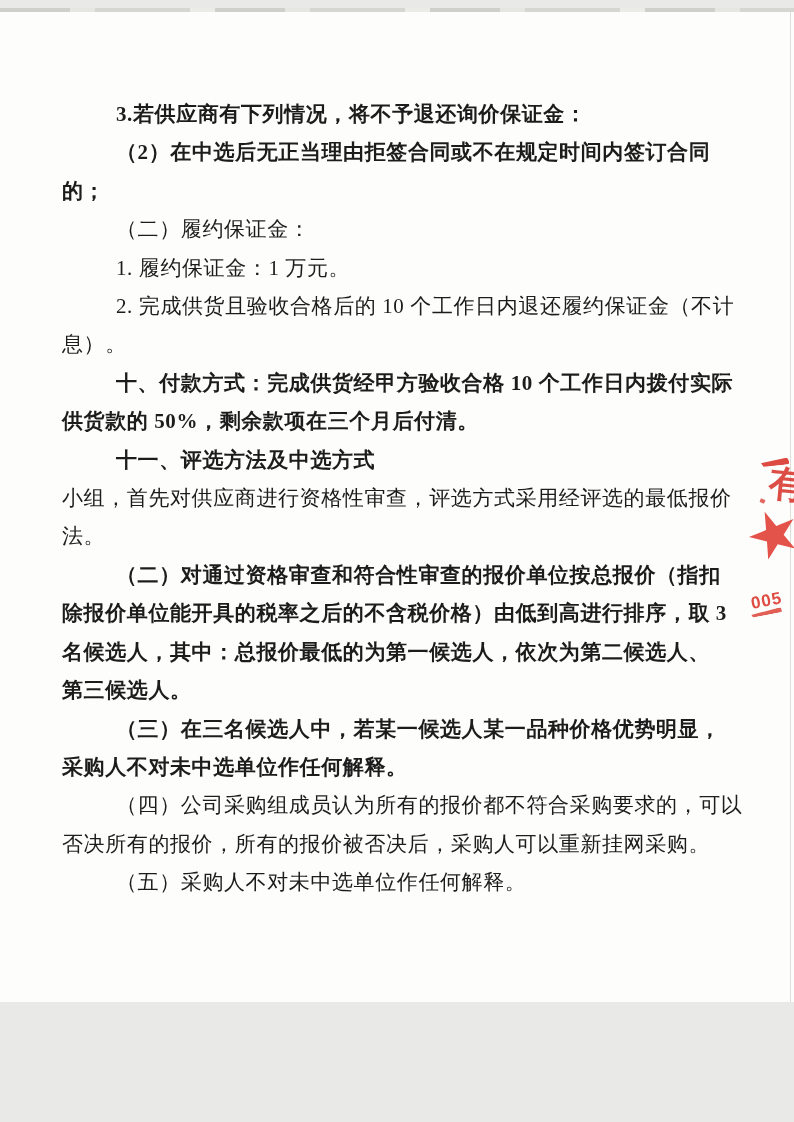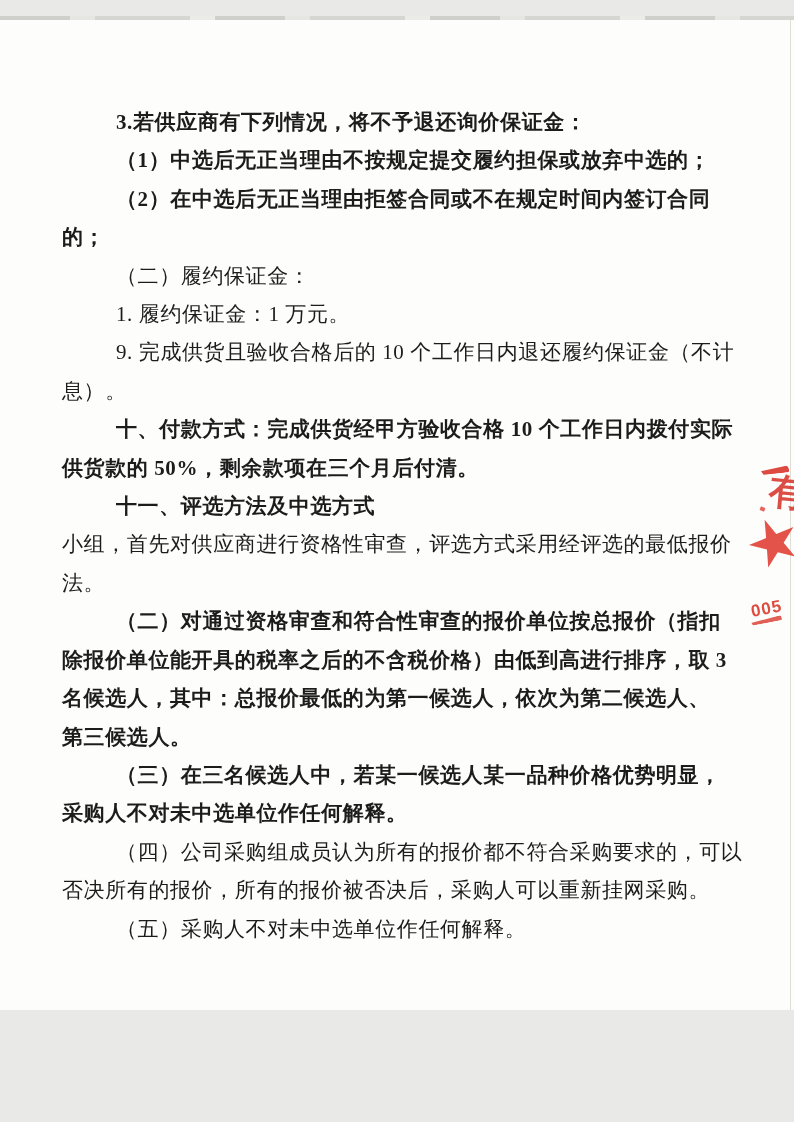--- a/index.html
+++ b/index.html
@@ -1,19 +1,19 @@
 <!DOCTYPE html>
 <html><head>
 <meta charset="utf-8">
 <style>
   html,body{margin:0;padding:0;background:#e9e9e7;}
   .page{
     position:relative;
     width:794px;height:994px;
-    margin:16px auto;
+    margin:8px auto;
     background:#fdfdfb;
     overflow:hidden;
     font-family:"Liberation Serif","DejaVu Serif",serif;
     color:#1c1c1c;
   }
   
   .scan-top{
     position:absolute;top:0;left:0;width:100%;height:4px;
     background:repeating-linear-gradient(90deg,
       #a9a9a5 0 70px,#d2d2ce 70px 95px,#b5b5b1 95px 190px,#dcdcd8 190px 215px);
@@ -85,26 +85,25 @@
 </head>
 <body>
 
 <div class="page">
 
   <div class="scan-top"></div>
   <div class="scan-right"></div>
 
   <div class="doc">
       <div class="line indent"><span class="seg bold">3.若供应商有下列情况，将不予退还询价保证金：</span></div>
-      <div class="line indent"><span class="seg bold">（1）中选后无正当理由不按规定提交履约担保或放弃中选的；</span></div>
       <div class="line indent"><span class="seg bold">（2）在中选后无正当理由拒签合同或不在规定时间内签订合同</span></div>
       <div class="line"><span class="seg bold">的；</span></div>
       <div class="line indent"><span class="seg normal">（二）履约保证金：</span></div>
       <div class="line indent"><span class="seg normal">1. 履约保证金：1 万元。</span></div>
-      <div class="line indent"><span class="seg normal">9. 完成供货且验收合格后的 10 个工作日内退还履约保证金（不计</span></div>
+      <div class="line indent"><span class="seg normal">2. 完成供货且验收合格后的 10 个工作日内退还履约保证金（不计</span></div>
       <div class="line"><span class="seg normal">息）。</span></div>
       <div class="line indent"><span class="seg hei">十、付款方式：</span><span class="seg bold">完成供货经甲方验收合格 10 个工作日内拨付实际</span></div>
       <div class="line"><span class="seg bold">供货款的 50%，剩余款项在三个月后付清。</span></div>
       <div class="line indent"><span class="seg hei">十一、评选方法及中选方式</span></div>
       <div class="line"><span class="seg normal">小组，首先对供应商进行资格性审查，评选方式采用经评选的最低报价</span></div>
       <div class="line"><span class="seg normal">法。</span></div>
       <div class="line indent"><span class="seg bold">（二）对通过资格审查和符合性审查的报价单位按总报价（指扣</span></div>
       <div class="line"><span class="seg bold">除报价单位能开具的税率之后的不含税价格）由低到高进行排序，取 3</span></div>
       <div class="line"><span class="seg bold">名候选人，其中：总报价最低的为第一候选人，依次为第二候选人、</span></div>
       <div class="line"><span class="seg bold">第三候选人。</span></div>

